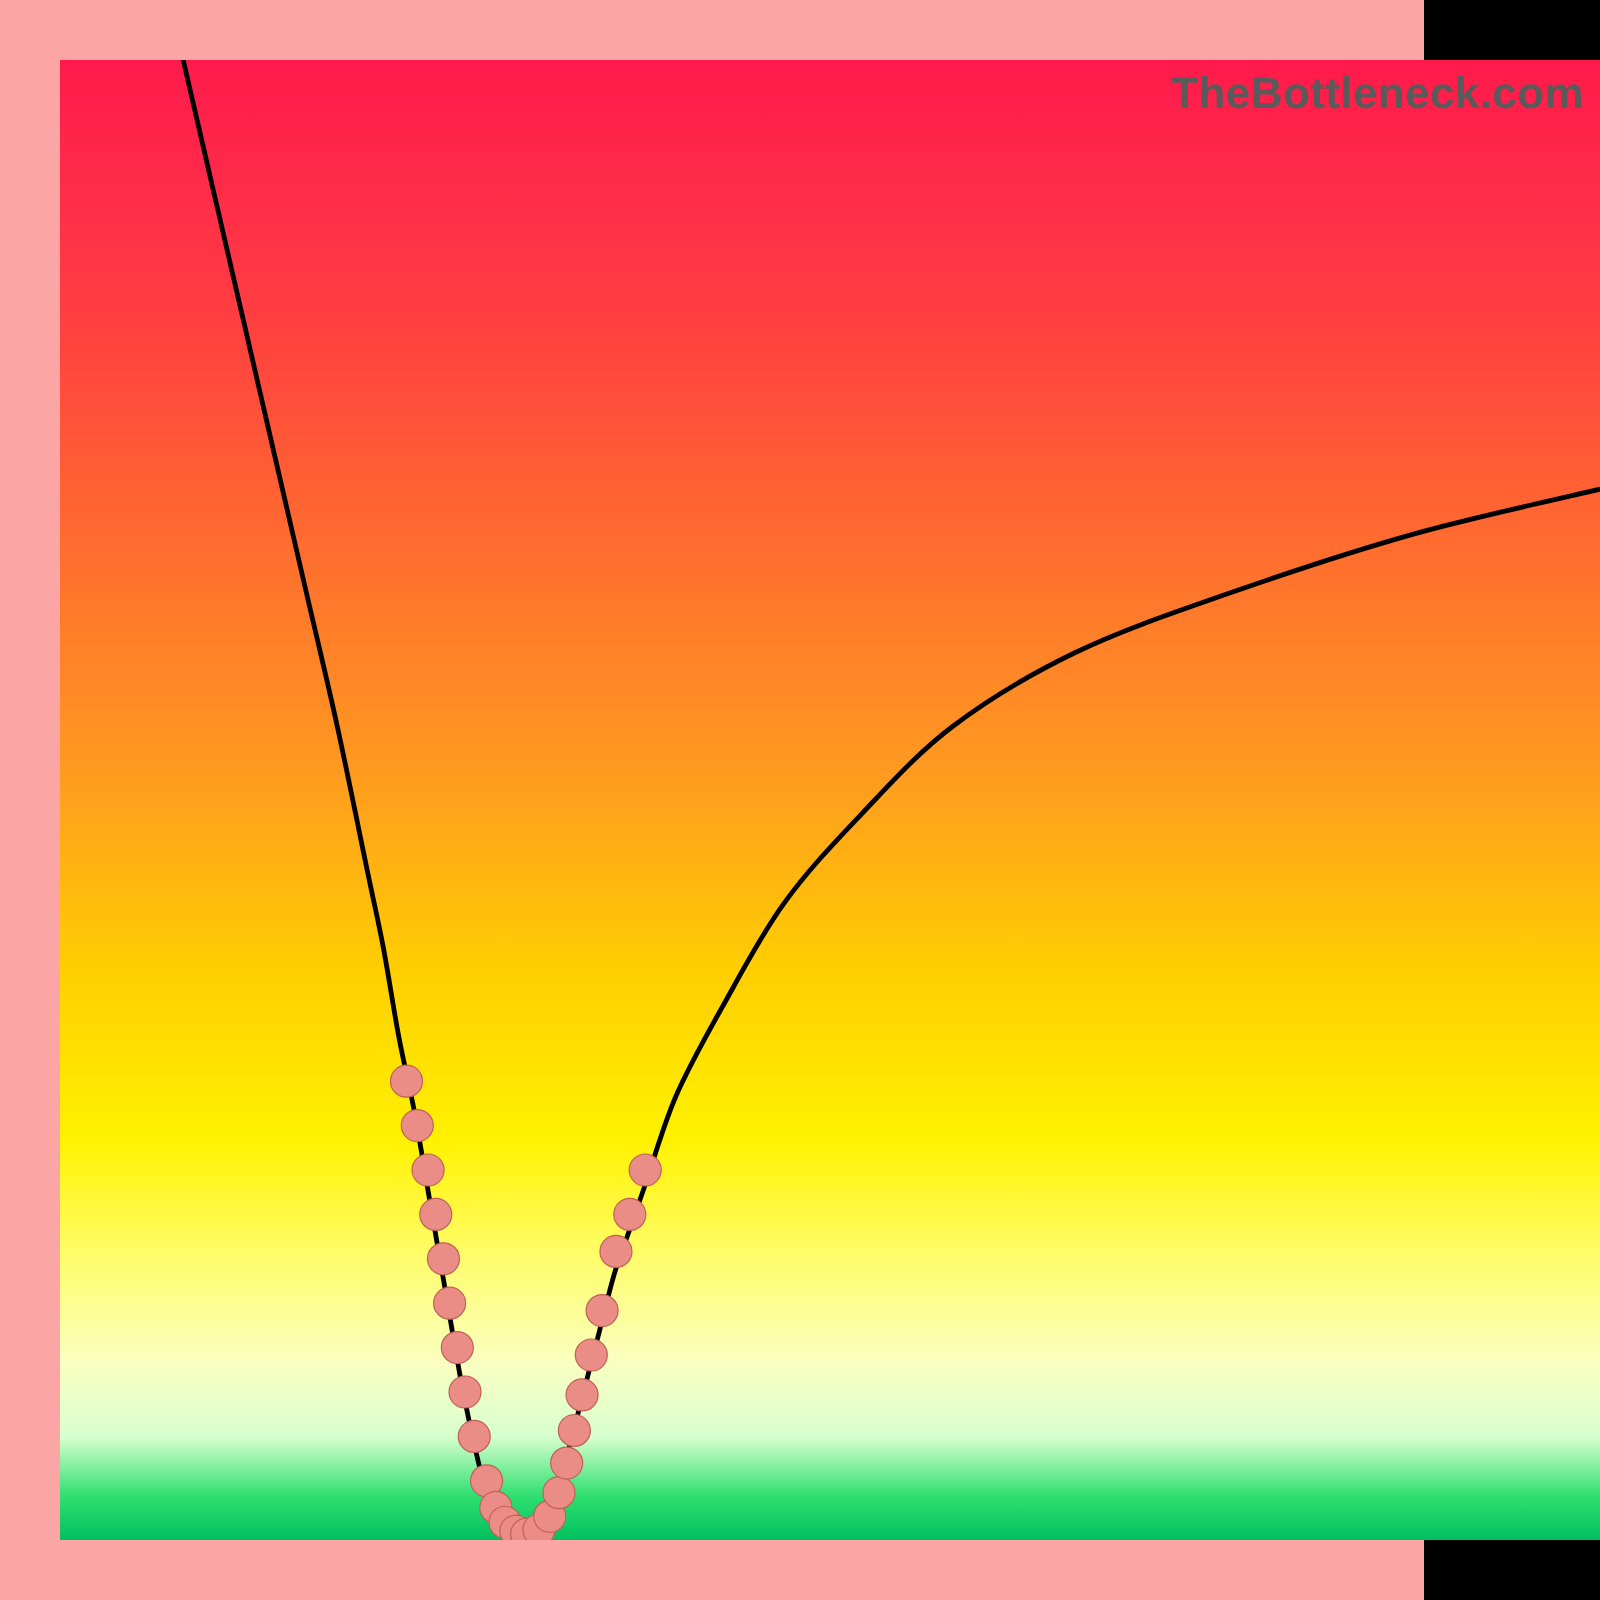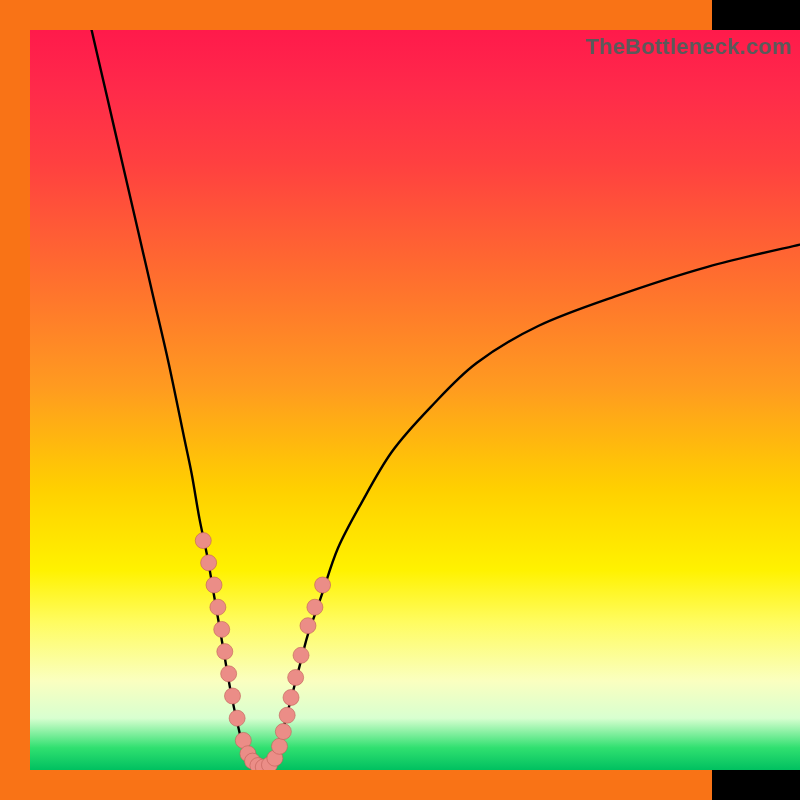--- a/index.html
+++ b/index.html
@@ -8,21 +8,21 @@
     width: 800px;
     height: 800px;
     overflow: hidden;
     background: #000;
     font-family: Arial, Helvetica, sans-serif;
   }
   .frame {
     position: relative;
     width: 712px;
     height: 800px;
-    background: #f97316;
+    background: #fca5a5;
   }
   .plot-area {
     position: absolute;
     left: 30px;
     top: 30px;
     width: 770px;
     height: 740px;
     background: linear-gradient(to bottom,
       #ff1a4b 0%,
       #ff2a4a 8%,

